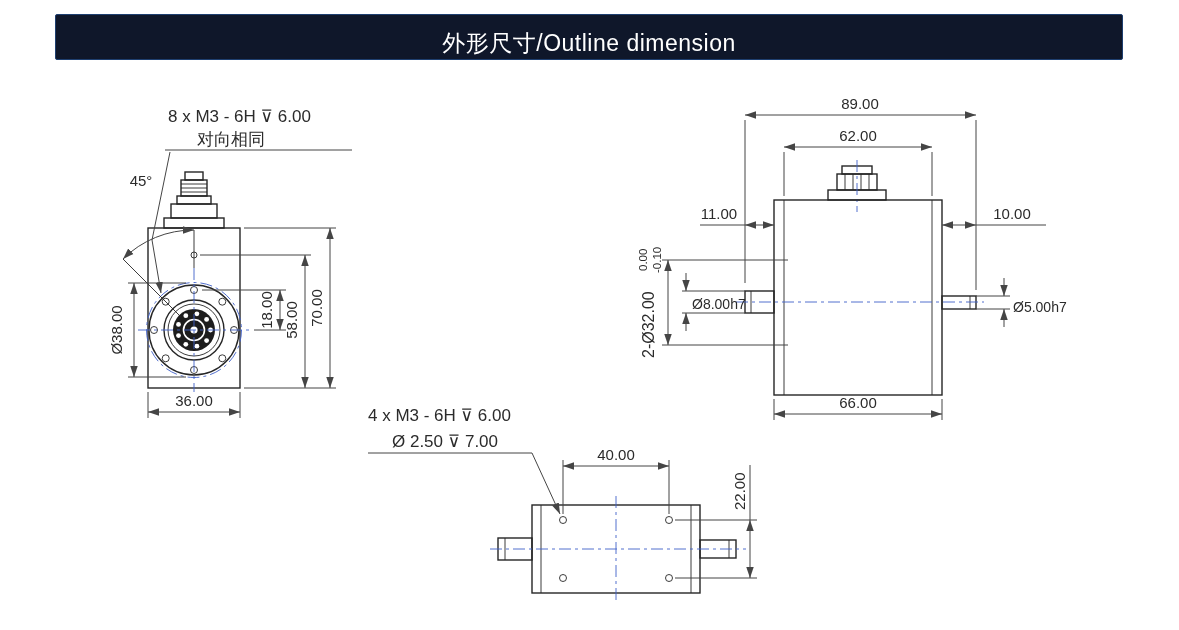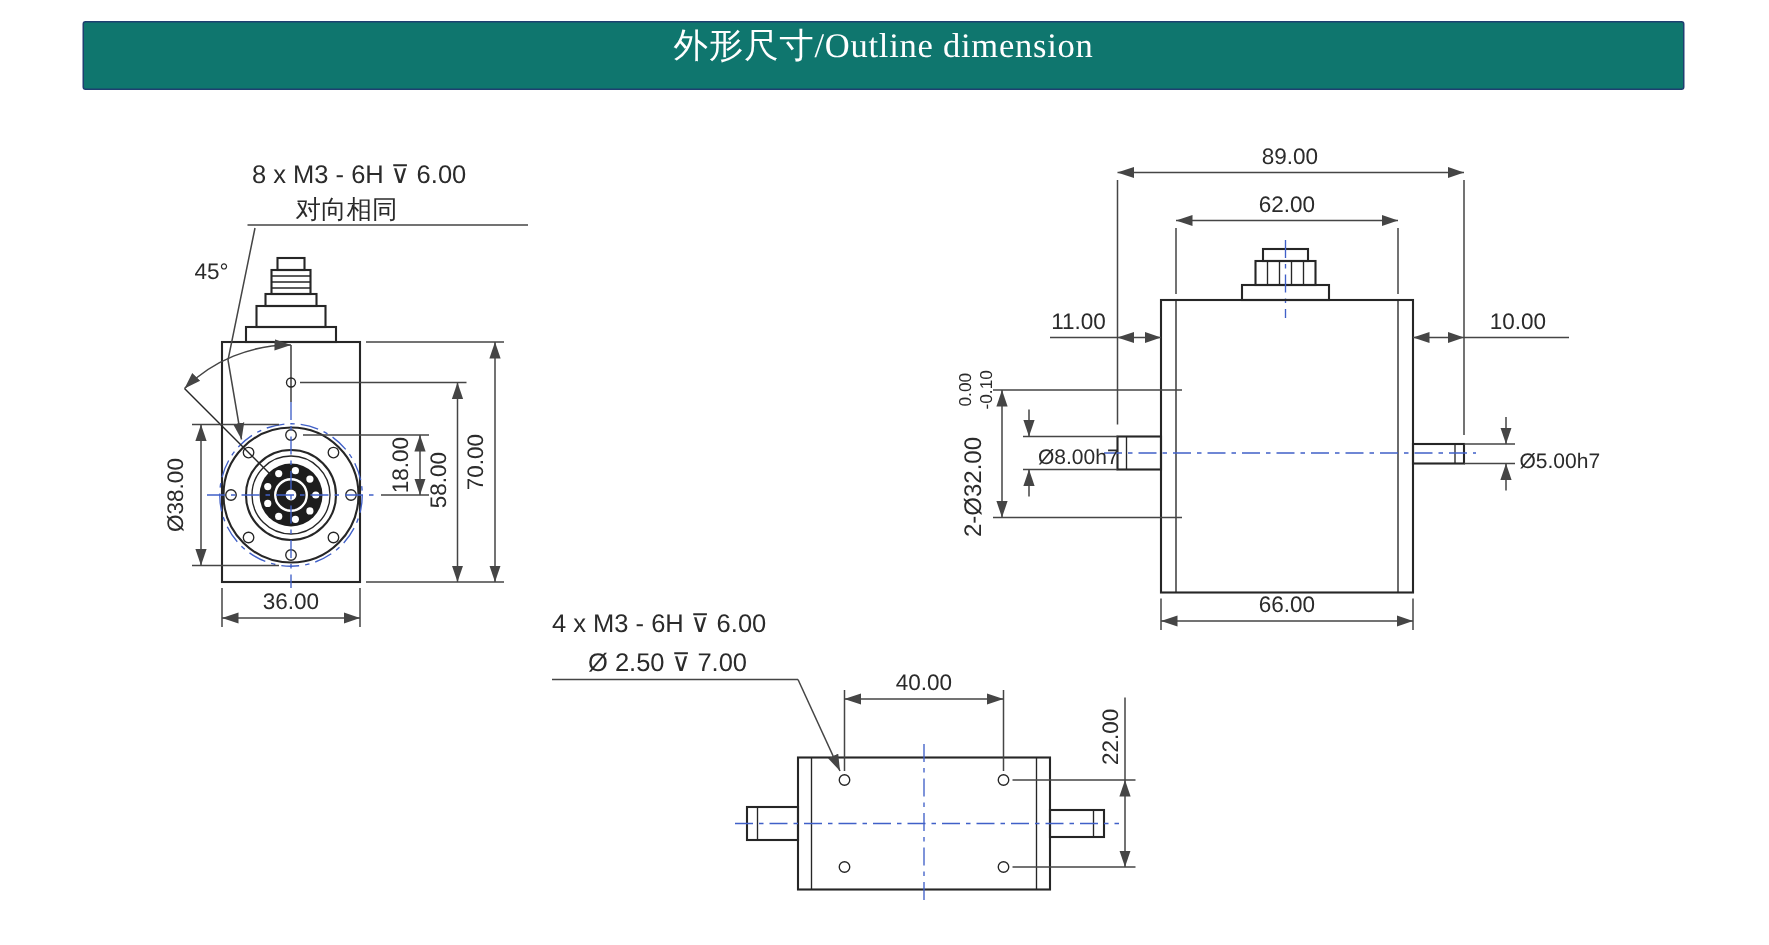--- a/index.html
+++ b/index.html
@@ -1,23 +1,23 @@
 <!DOCTYPE html>
 <html><head>
 <meta charset="utf-8">
 <style>
   * { margin:0; padding:0; box-sizing:border-box; }
   body { background:#ffffff; font-family:"Liberation Sans", sans-serif; }
   .screen { position:relative; width:1179px; height:630px; background:#ffffff; overflow:hidden; }
   .banner {
     position:absolute; left:55px; top:14px; width:1068px; height:46px;
-    background:#0f766e; border:1px solid #1e3f70; border-radius:2px;
-    display:flex; align-items:flex-start; justify-content:center;
+    background:#0f172a; border:1px solid #1e3f70; border-radius:2px;
+    display:flex; align-items:flex-end; justify-content:center;
     color:#ffffff; font-size:23px; letter-spacing:0.5px;
-    font-family:Liberation Serif, serif;
+    font-family:Liberation Sans, sans-serif;
   }
   svg { position:absolute; left:0; top:0; }
   .ln  { stroke:#262626; stroke-width:1.4; fill:none; }
   .lnt { stroke:#262626; stroke-width:0.9; fill:none; }
   .dim { stroke:#454545; stroke-width:1; fill:none; }
   .cl  { stroke:#4060c8; stroke-width:0.9; fill:none; stroke-dasharray:12 4 3 4; }
   text { font-family:"Liberation Sans", sans-serif; font-size:15px; fill:#2b2b2b; }
   .note { font-size:17px; }
   .small { font-size:11.5px; }
   .mid { font-size:16px; }

